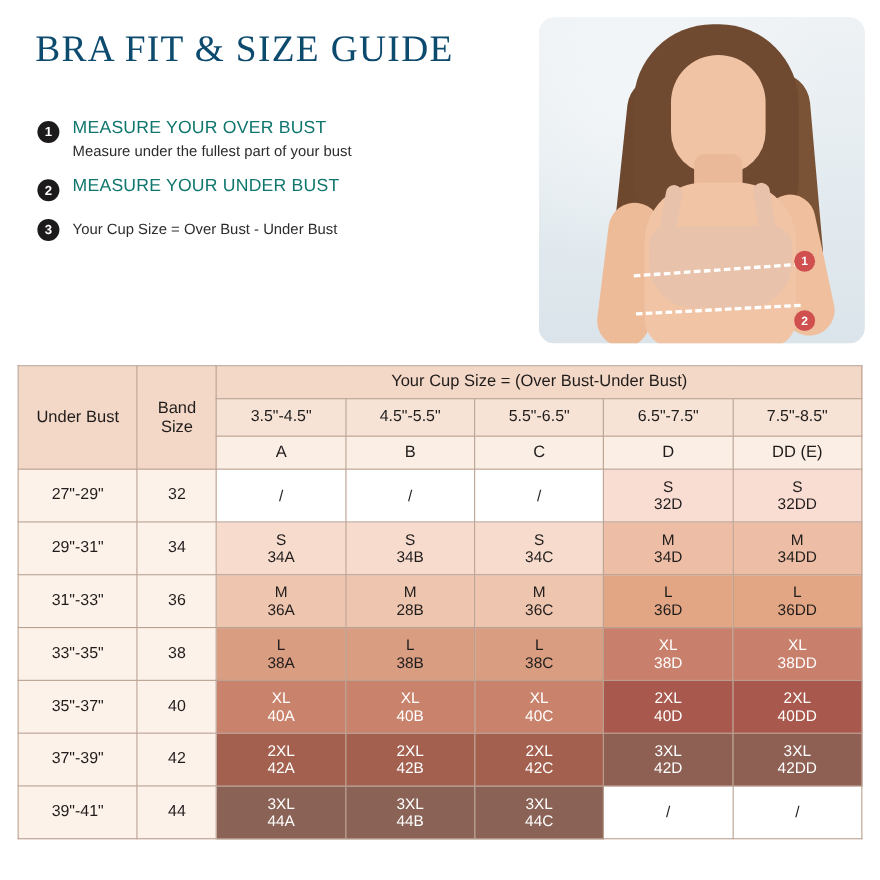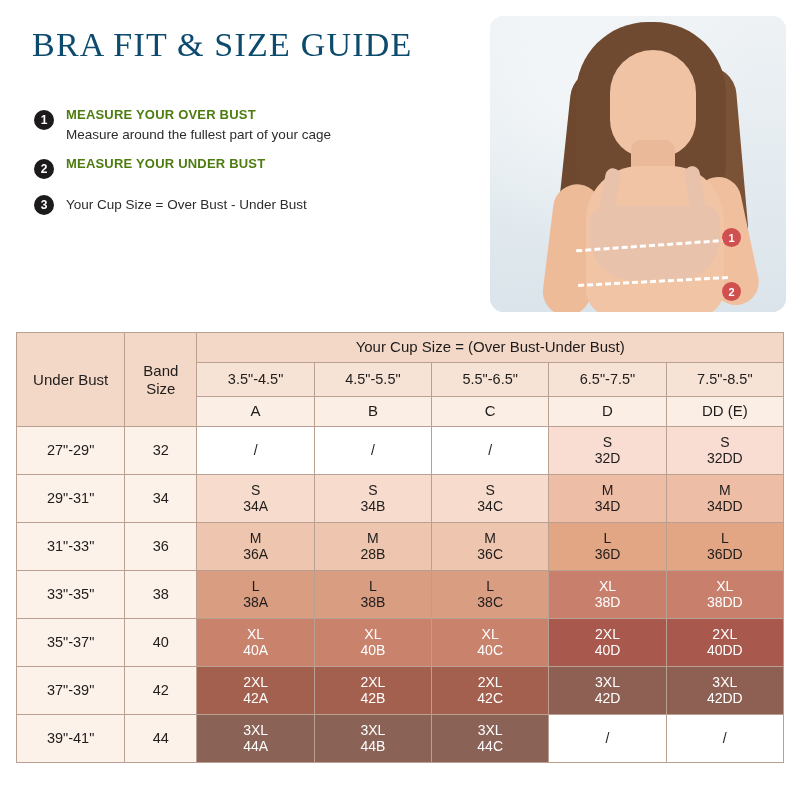--- a/index.html
+++ b/index.html
@@ -37,24 +37,24 @@
     background: #1c1a1a;
     color: #ffffff;
     font-size: 12px;
     font-weight: bold;
     display: flex; align-items: center; justify-content: center;
     margin-right: 12px;
     margin-top: 2px;
   }
   .step-body { flex: 1 1 auto; }
   .step-title {
-    font-size: 13px;
-    font-weight: 700;
+    font-size: 16px;
+    font-weight: 400;
     letter-spacing: 0.2px;
-    color: #4d7c0f;
+    color: #0f766e;
     line-height: 1.15;
   }
   .step-desc {
     font-size: 13.5px;
     color: #2e2b2b;
     line-height: 1.3;
     margin-top: 3px;
     max-width: 360px;
   }
 
@@ -237,21 +237,21 @@
 
 <div class="page">
 
   <div class="title">BRA FIT &amp; SIZE GUIDE</div>
 
   <div class="steps">
     <div class="step">
       <div class="badge">1</div>
       <div class="step-body">
         <div class="step-title">MEASURE YOUR OVER BUST</div>
-        <div class="step-desc">Measure around the fullest part of your cage</div>
+        <div class="step-desc">Measure under the fullest part of your bust</div>
       </div>
     </div>
     <div class="step">
       <div class="badge">2</div>
       <div class="step-body">
         <div class="step-title">MEASURE YOUR UNDER BUST</div>
       </div>
     </div>
     <div class="step">
       <div class="badge">3</div>

